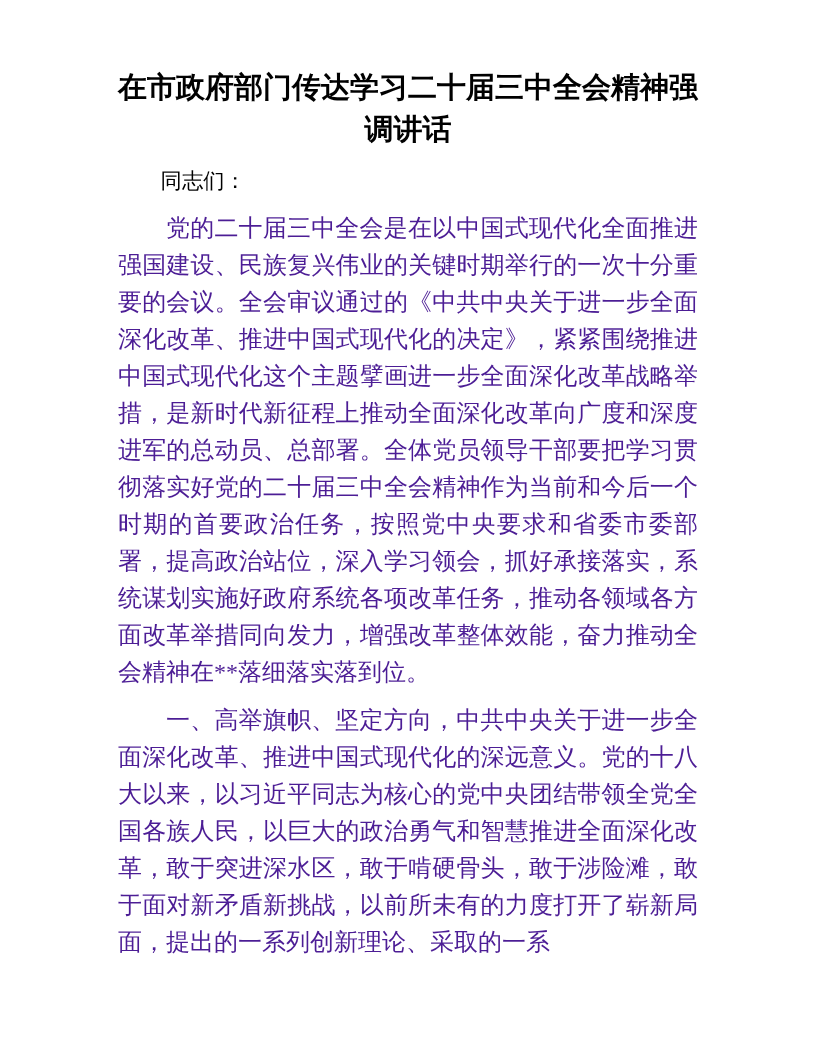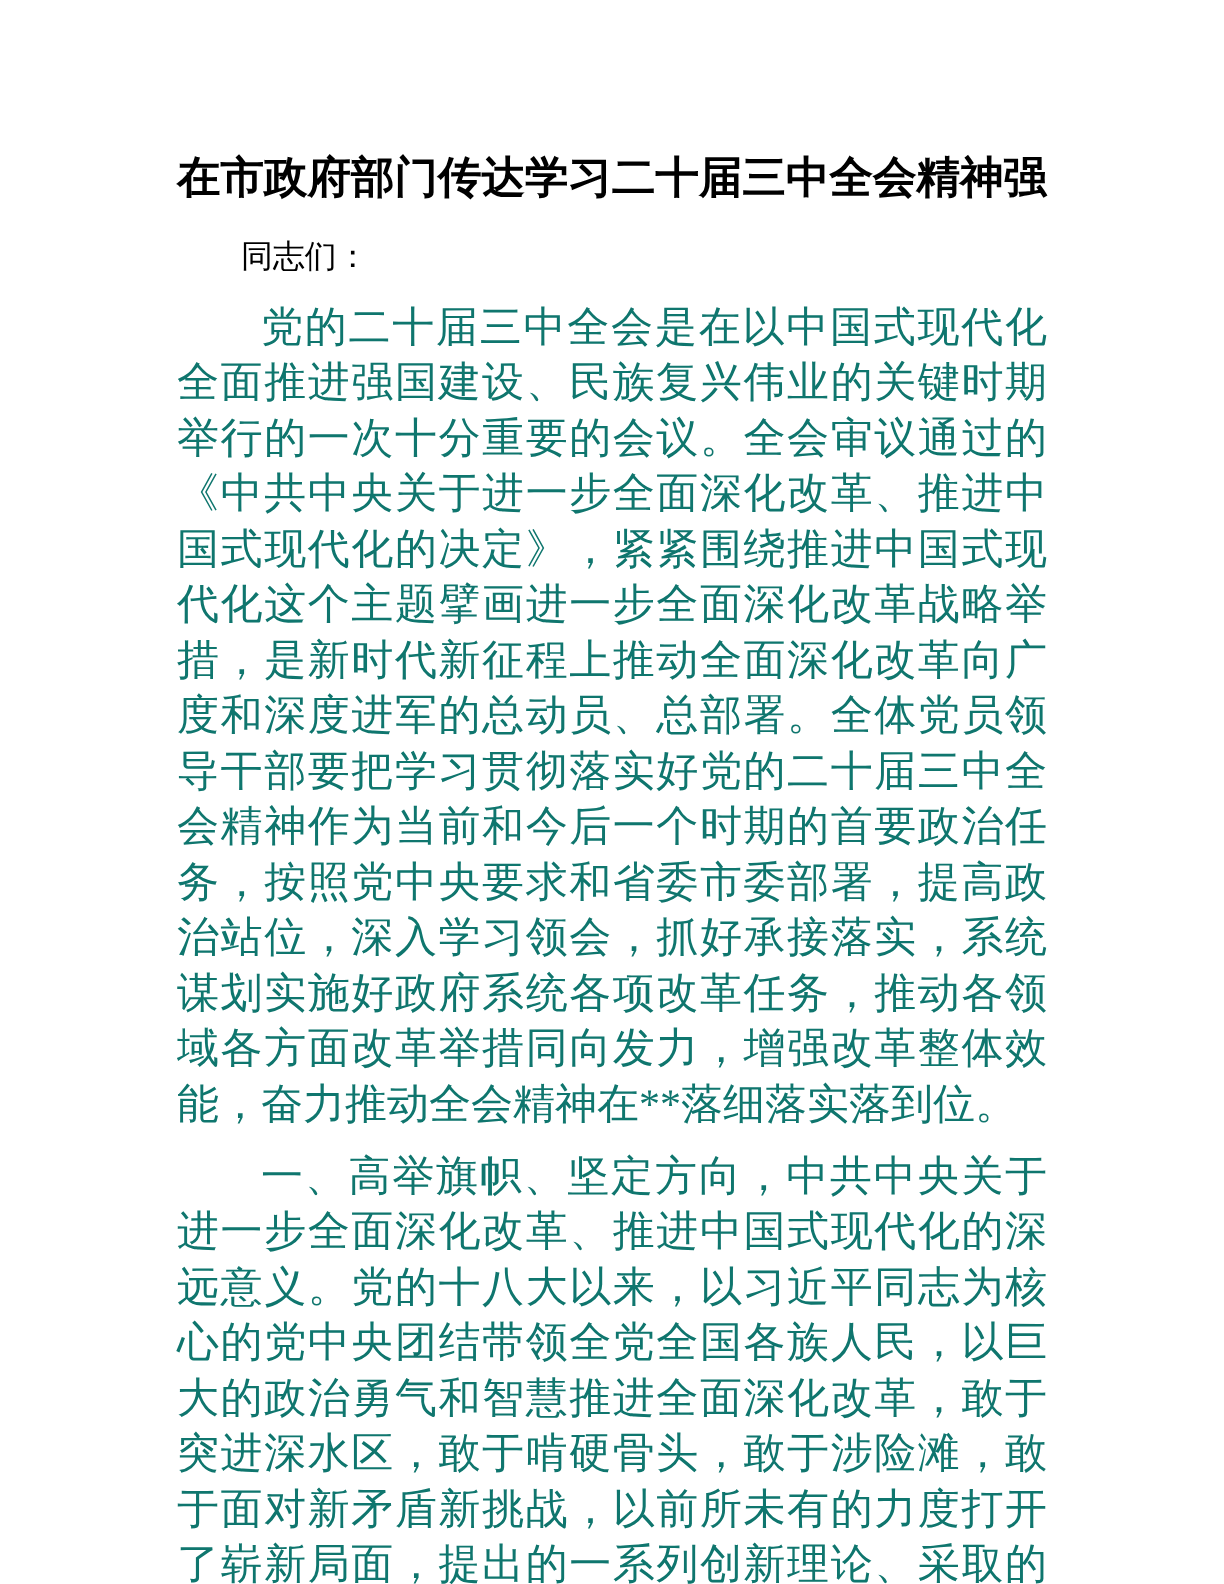--- a/index.html
+++ b/index.html
@@ -15,58 +15,59 @@
     color: #000000;
     overflow: hidden;
   }
   .doc {
     position: absolute;
     left: 118px;
     top: 0;
     width: 580px;
   }
   .doc-title {
-    margin-top: 98px;
+    margin-top: 66px;
     font-family: "Liberation Sans", "DejaVu Sans", sans-serif;
     font-weight: 700;
     font-size: 29px;
     line-height: 42px;
     text-align: center;
     color: #000000;
   }
   .salutation {
     margin: 13px 0 0 0;
     font-family: "Liberation Serif", "DejaVu Serif", serif;
     font-size: 21.3px;
     line-height: 37px;
     text-indent: 2em;
     color: #000000;
   }
   .para {
     margin: 10px 0 0 0;
     font-family: "Liberation Serif", "DejaVu Serif", serif;
-    font-size: 28px;
+    font-size: 24px;
     line-height: 37px;
     text-indent: 2em;
     text-align: justify;
     text-justify: inter-ideograph;
-    color: #0f766e;
+    color: #4c1d95;
   }
   .para + .para {
     margin-top: 11px;
   }
 </style>
 </head>
 <body>
 
 <div class="page">
   <div class="doc">
 
     <div class="doc-title">
       <div>在市政府部门传达学习二十届三中全会精神强</div>
+      <div>调讲话</div>
     </div>
 
     <p class="salutation">同志们：</p>
 
     <p class="para">党的二十届三中全会是在以中国式现代化全面推进强国建设、民族复兴伟业的关键时期举行的一次十分重要的会议。全会审议通过的《中共中央关于进一步全面深化改革、推进中国式现代化的决定》，紧紧围绕推进中国式现代化这个主题擘画进一步全面深化改革战略举措，是新时代新征程上推动全面深化改革向广度和深度进军的总动员、总部署。全体党员领导干部要把学习贯彻落实好党的二十届三中全会精神作为当前和今后一个时期的首要政治任务，按照党中央要求和省委市委部署，提高政治站位，深入学习领会，抓好承接落实，系统谋划实施好政府系统各项改革任务，推动各领域各方面改革举措同向发力，增强改革整体效能，奋力推动全会精神在**落细落实落到位。</p>
 
     <p class="para">一、高举旗帜、坚定方向，中共中央关于进一步全面深化改革、推进中国式现代化的深远意义。党的十八大以来，以习近平同志为核心的党中央团结带领全党全国各族人民，以巨大的政治勇气和智慧推进全面深化改革，敢于突进深水区，敢于啃硬骨头，敢于涉险滩，敢于面对新矛盾新挑战，以前所未有的力度打开了崭新局面，提出的一系列创新理论、采取的一系</p>
 
   </div>
 </div>

